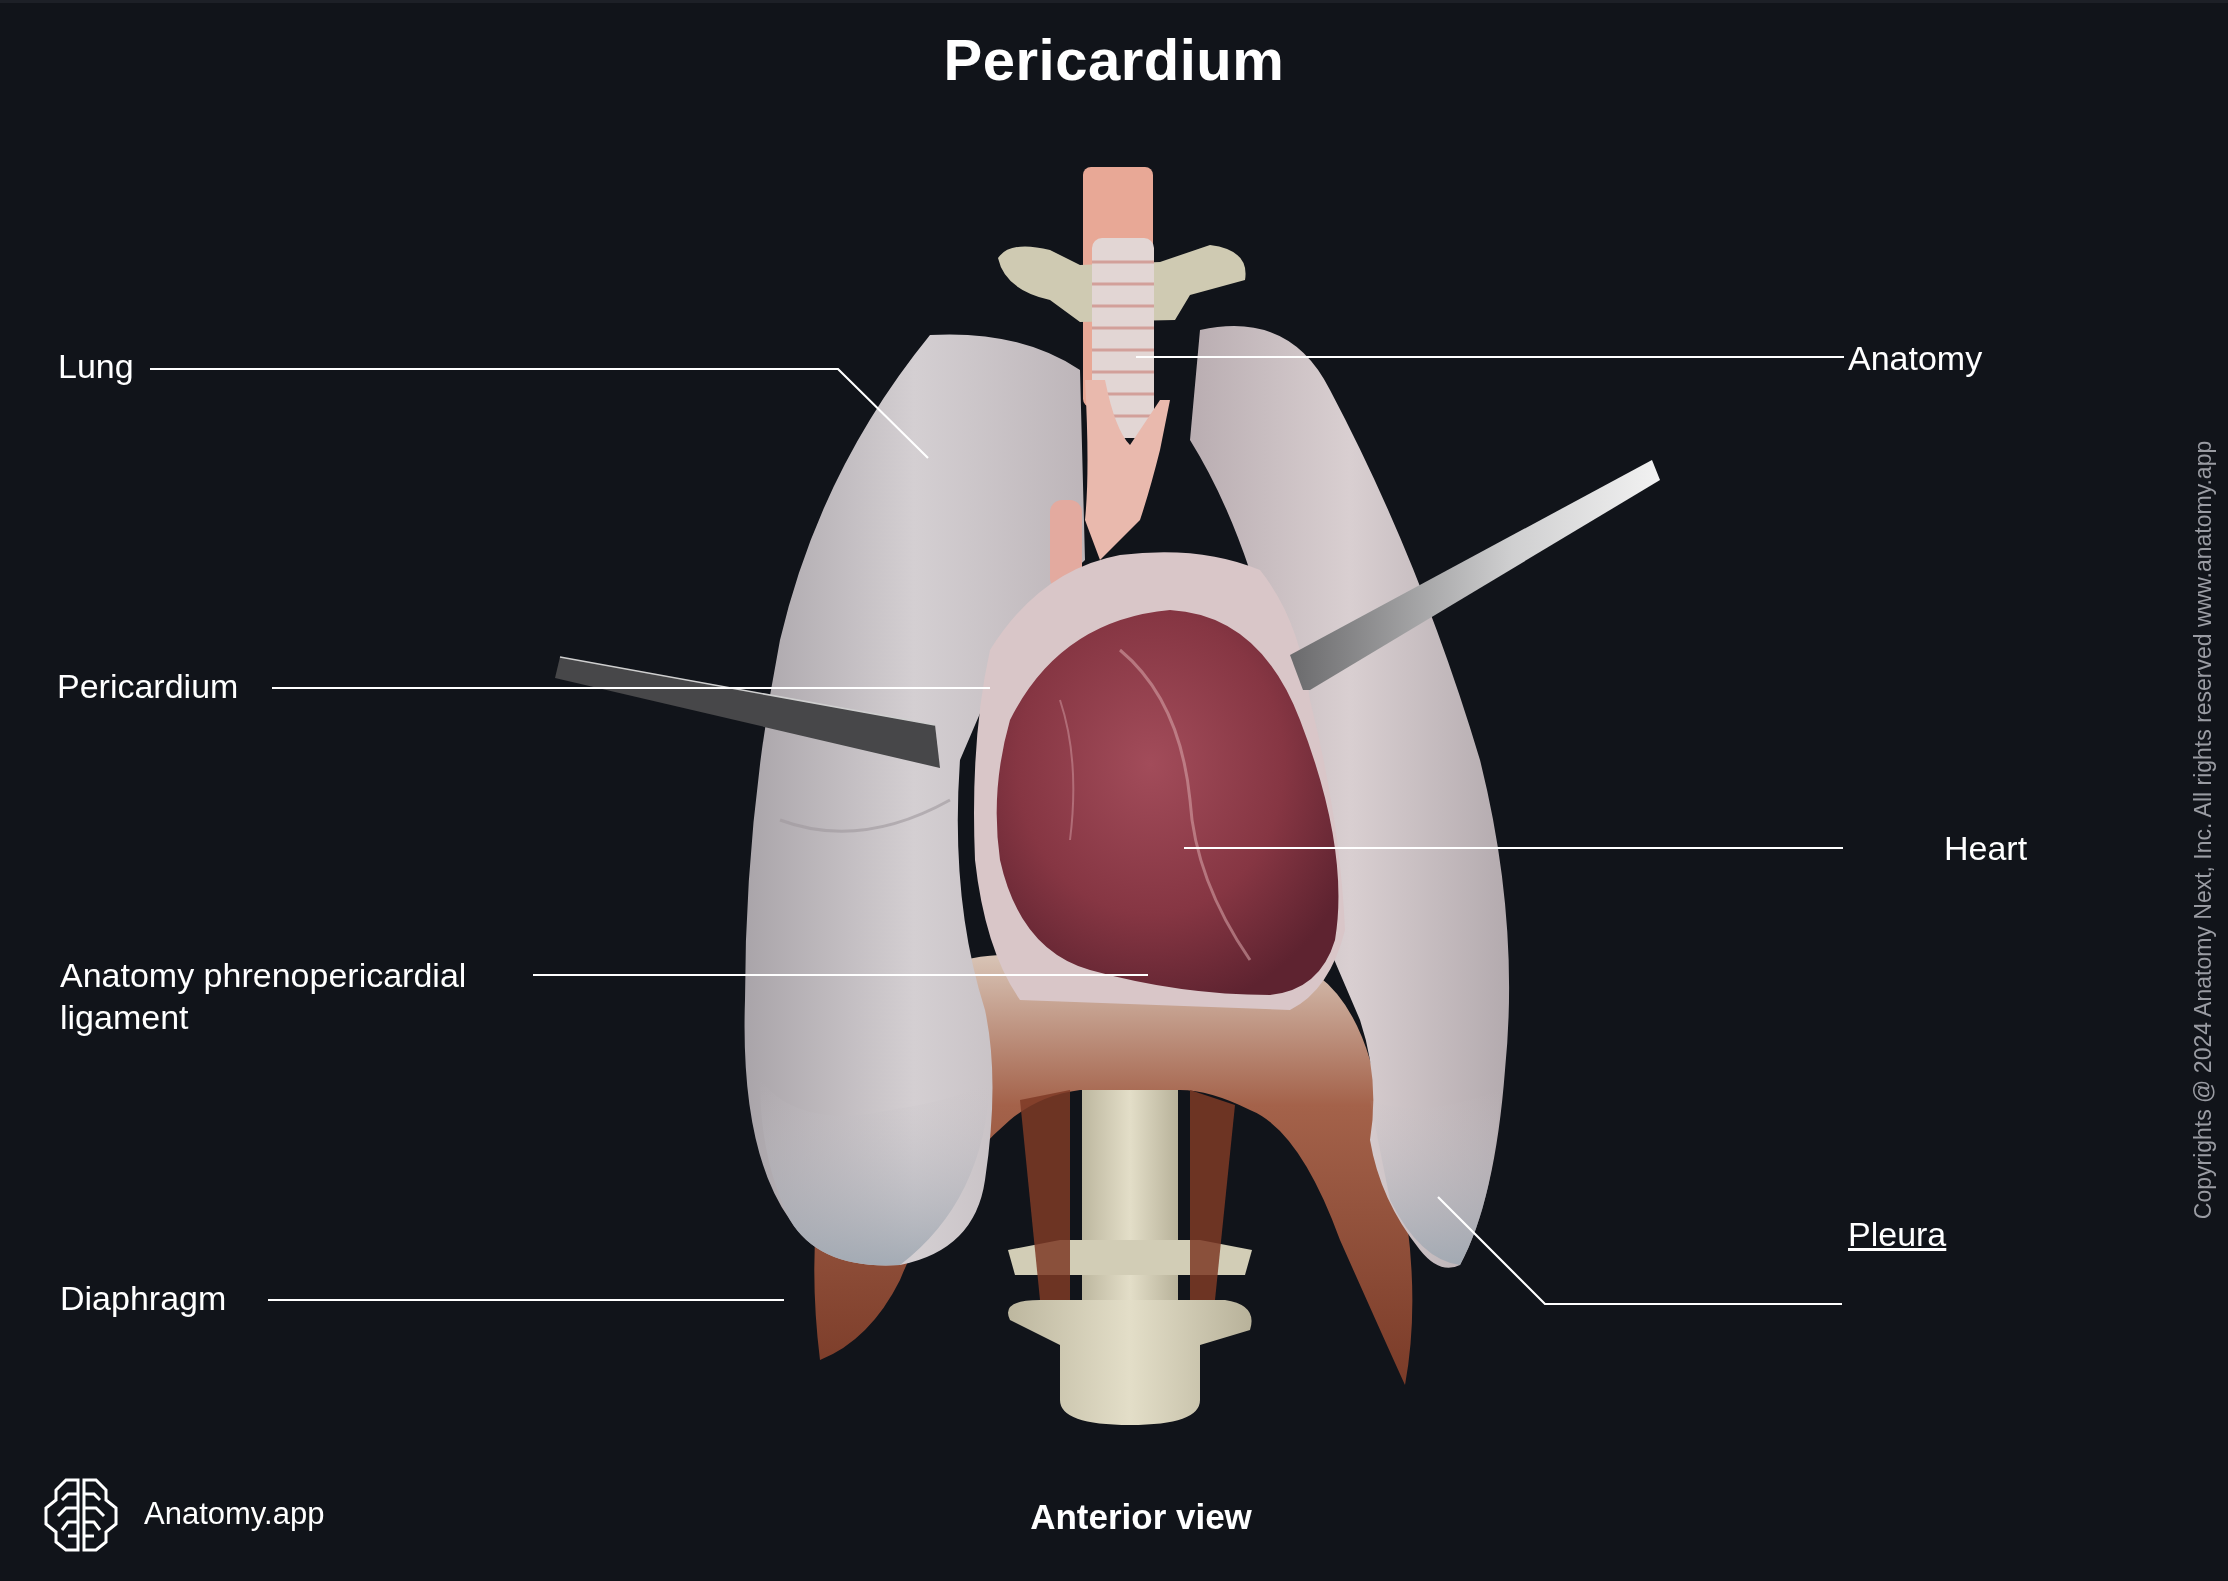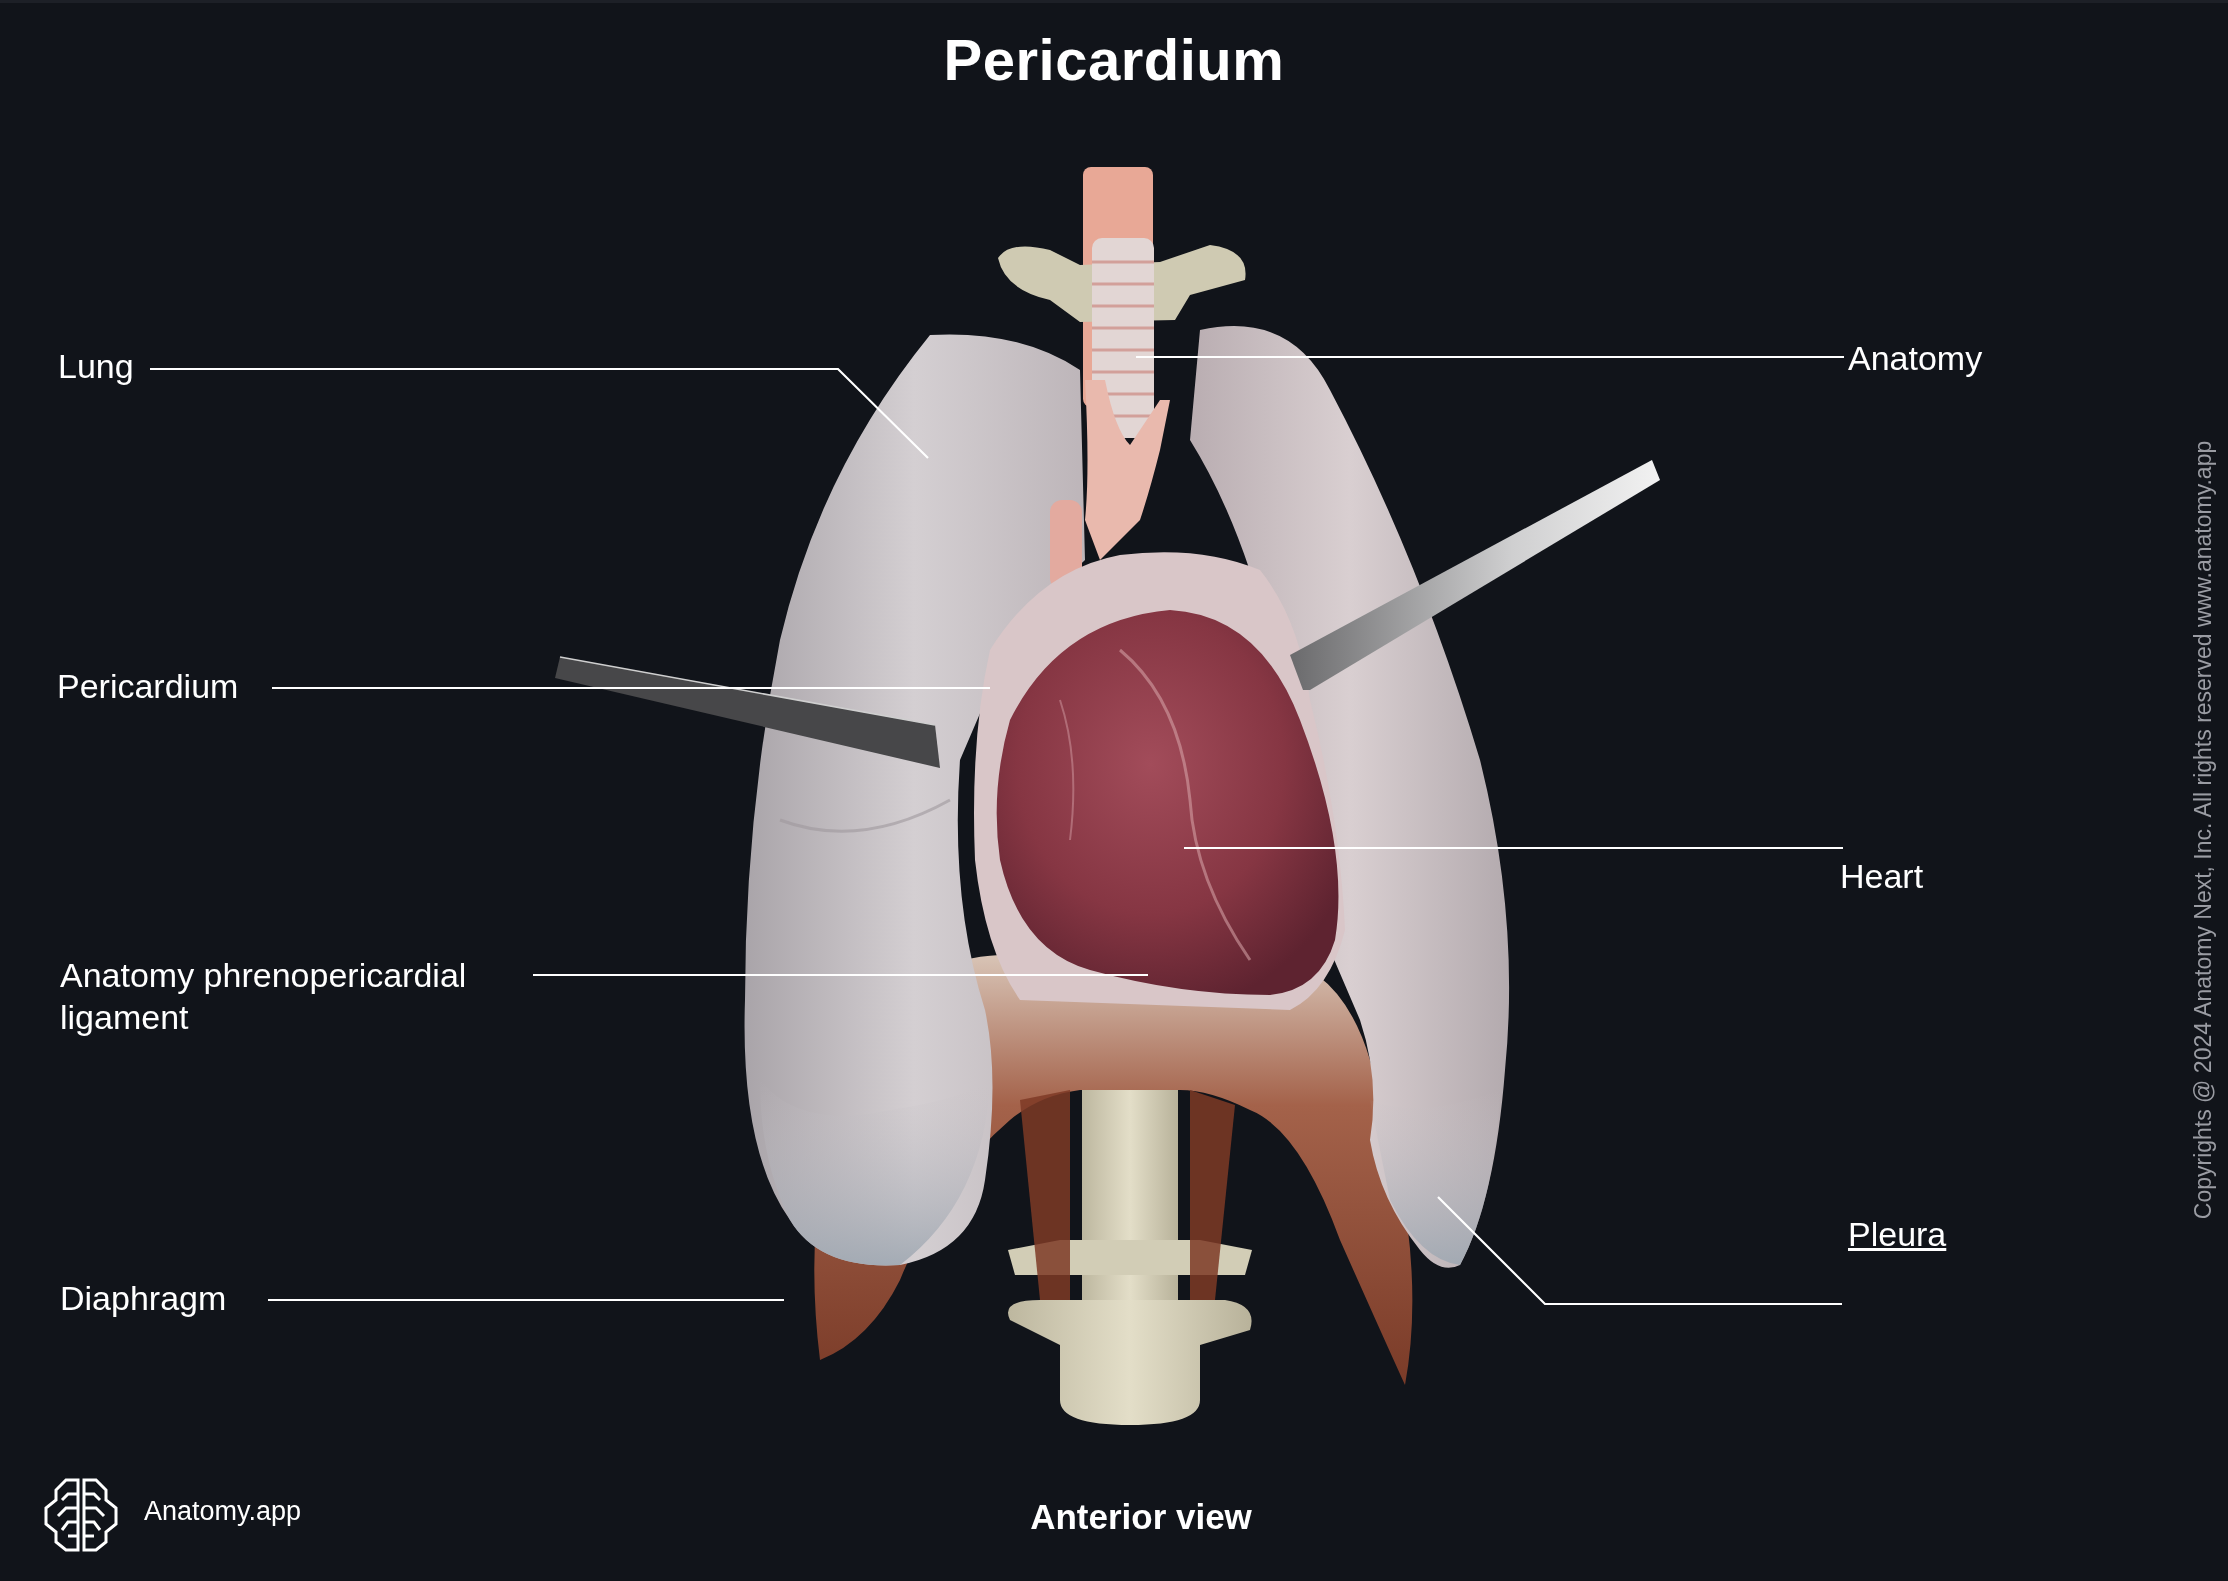--- a/index.html
+++ b/index.html
@@ -14,21 +14,21 @@
   .title {
     position: absolute; left: 0; width: 2228px; top: 26px;
     text-align: center; font-size: 58px; font-weight: 700; letter-spacing: 0.5px;
   }
   .label {
     position: absolute; font-size: 34px; font-weight: 400; line-height: 42px; white-space: nowrap;
   }
   .illustration { position: absolute; left: 0; top: 0; }
   .leaders { position: absolute; left: 0; top: 0; pointer-events: none; }
   .footer-logo { position: absolute; left: 40px; top: 1476px; width: 82px; height: 78px; }
-  .brand { position: absolute; left: 144px; top: 1496px; font-size: 27px; font-weight: 400; }
+  .brand { position: absolute; left: 144px; top: 1496px; font-size: 31px; font-weight: 400; }
   .view-caption {
     position: absolute; left: 0; width: 2282px; top: 1497px; text-align: center;
     font-size: 35px; font-weight: 700;
   }
   .copyright {
     position: absolute; left: 2203px; top: 830px; font-size: 23px; color: #9a9ca3;
     transform: translate(-50%, -50%) rotate(-90deg); white-space: nowrap;
   }
 </style>
 </head>
@@ -131,21 +131,21 @@
     <line x1="1184" y1="848" x2="1843" y2="848"></line>
     <line x1="533" y1="975" x2="1148" y2="975"></line>
     <line x1="268" y1="1300" x2="784" y2="1300"></line>
     <polyline points="1438,1197 1545,1304 1842,1304"></polyline>
   </g>
 </svg>
 
 <div class="label" style="left:58px; top:345px;text-align:right;">Lung</div>
 <div class="label" style="left:1848px; top:337px;">Anatomy</div>
 <div class="label" style="left:57px; top:665px;">Pericardium</div>
-<div class="label" style="left:1840px; top:827px;margin-top:28px;">Heart</div>
+<div class="label" style="left:1944px; top:827px;">Heart</div>
 <div class="label" style="left:60px; top:954px;">Anatomy phrenopericardial</div>
 <div class="label" style="left:60px; top:996px;">ligament</div>
 <div class="label" style="left:60px; top:1277px;">Diaphragm</div>
 <div class="label" style="left:1848px; top:1213px;text-decoration:underline;">Pleura</div>
 
 <svg class="footer-logo" viewBox="0 0 82 78">
   <g stroke="#ffffff" stroke-width="3" fill="none" stroke-linejoin="miter">
     <path d="M38 4 L26 4 L16 14 L16 24 L6 32 L6 48 L16 56 L16 66 L26 74 L38 74 Z"></path>
     <path d="M44 4 L56 4 L66 14 L66 24 L76 32 L76 48 L66 56 L66 66 L56 74 L44 74 Z"></path>
     <path d="M38 18 L28 18 L22 24 M38 32 L26 32 L18 40 M38 46 L28 46 L22 54 M38 60 L28 60"></path>

